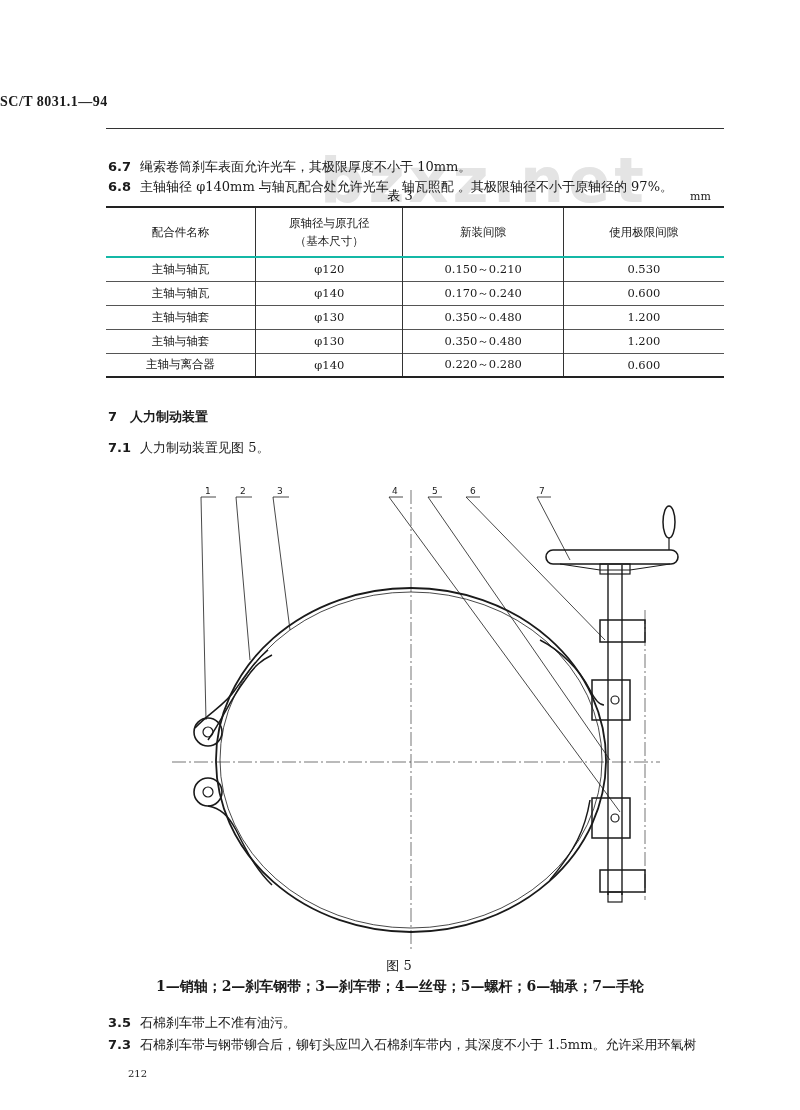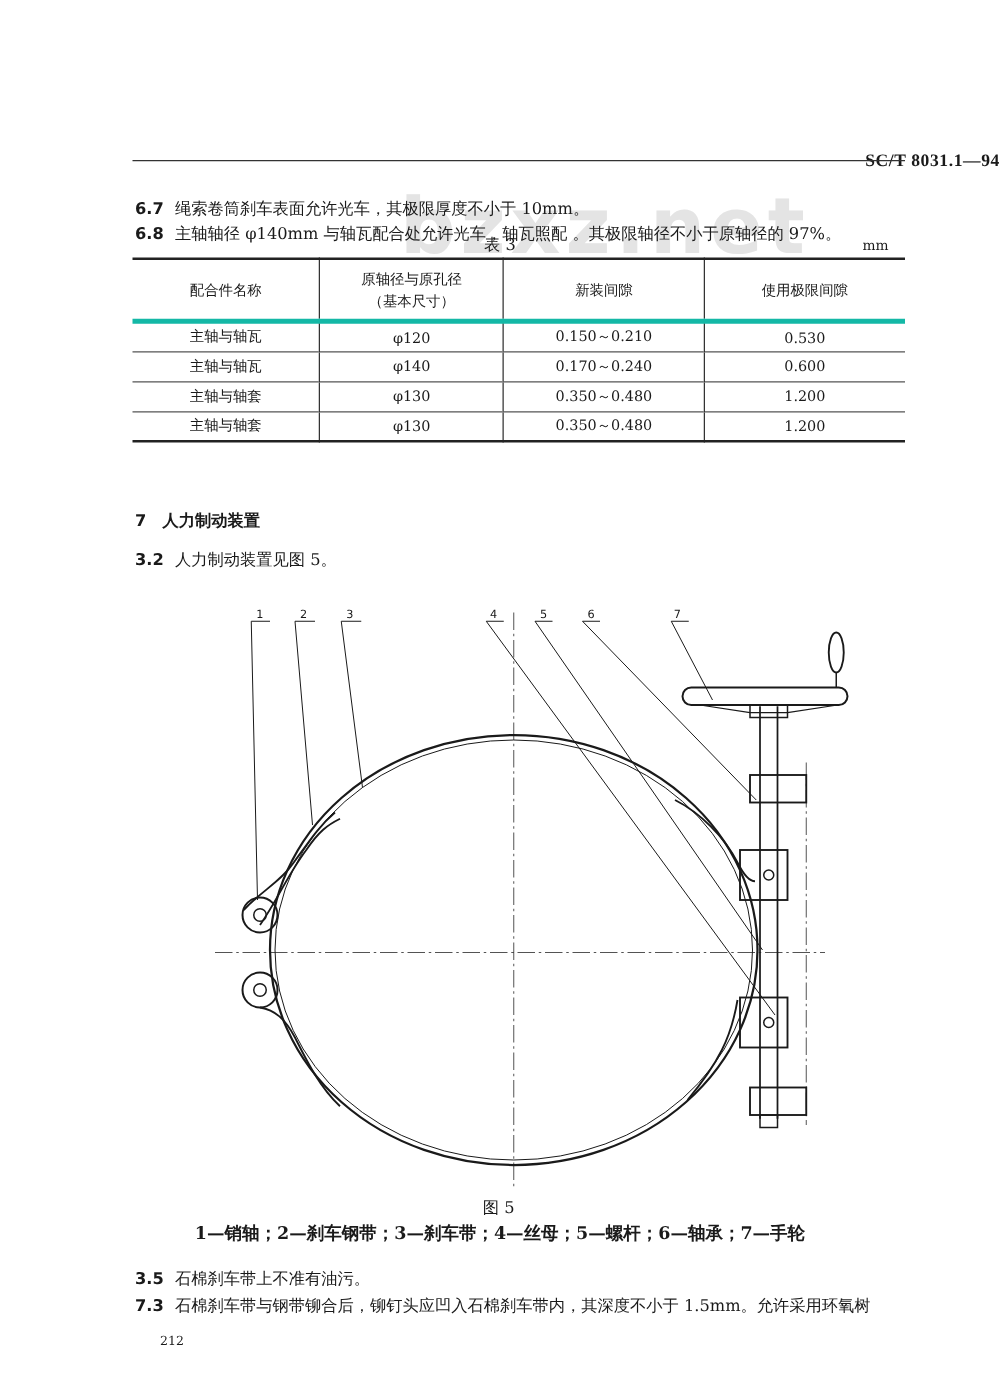--- a/index.html
+++ b/index.html
@@ -1,32 +1,32 @@
 <!DOCTYPE html>
 <html><head>
 <meta charset="utf-8">
 <style>
   html, body { margin: 0; padding: 0; background: #ffffff; }
   body { width: 800px; height: 1110px; position: relative; overflow: hidden;
          font-family: "DejaVu Serif", "Liberation Serif", serif; color: #1a1a1a; }
-  .page-header { position: absolute; top: 122px; left: 0; width: 800px; text-align: right;
+  .page-header { position: absolute; top: 94px; left: 0; width: 800px; text-align: left;
                  font-family: "Liberation Serif", serif; font-size: 14px; font-weight: bold; letter-spacing: 0.5px; }
   .header-rule { position: absolute; top: 128px; left: 106px; width: 618px; height: 1px; background: #333; }
   .watermark { position: absolute; top: 150px; left: 320px; font-family: "DejaVu Sans", sans-serif;
                font-size: 62px; font-weight: bold; color: #e4e4e4; letter-spacing: 4px; z-index: 0; line-height: 1; }
   .para { position: absolute; left: 108px; font-size: 13px; white-space: nowrap; z-index: 1; margin-top: 12px; }
   .para .num { font-family: "DejaVu Sans", sans-serif; font-weight: bold; display: inline-block; width: 32px; }
   .table-caption { position: absolute; top: 187px; left: 0; width: 800px; text-align: center; font-size: 13px; z-index: 1; }
   .unit { position: absolute; top: 190px; left: 690px; font-size: 11px; z-index: 1; }
   table.spec { position: absolute; top: 206px; left: 106px; width: 618px; border-collapse: collapse; z-index: 1;
                font-size: 11.5px; }
   table.spec th, table.spec td { border-left: 1px solid #333; border-right: 1px solid #333; text-align: center; padding: 0; }
   table.spec th:first-child, table.spec td:first-child { border-left: none; }
   table.spec th:last-child, table.spec td:last-child { border-right: none; }
-  table.spec thead tr { height: 50px; border-top: 2px solid #222; border-bottom: 4px solid #14b8a6; }
+  table.spec thead tr { height: 50px; border-top: 2px solid #222; border-bottom: 2px solid #14b8a6; }
   table.spec th { font-weight: normal; line-height: 18px; }
   table.spec tbody tr { height: 24px; border-bottom: 1px solid #555; }
   table.spec tbody tr:last-child { border-bottom: 2px solid #222; }
   .col1 { width: 150px; } .col2 { width: 147px; } .col3 { width: 160px; margin-top: 19px; } .col4 { width: 161px; }
   .figure { position: absolute; top: 480px; left: 170px; width: 520px; height: 480px; }
   .fig-title { position: absolute; top: 957px; left: 0; width: 798px; text-align: center; font-size: 13px; }
   .fig-legend { position: absolute; top: 978px; left: 0; width: 800px; text-align: center; font-size: 14px; font-weight: bold; }
   .page-number { position: absolute; top: 1068px; left: 128px; font-size: 10px; }
 </style>
 </head>
@@ -76,28 +76,34 @@
       <td>φ130</td>
       <td>0.350～0.480</td>
       <td>1.200</td>
     </tr>
     <tr>
       <td>主轴与轴套</td>
       <td>φ130</td>
       <td>0.350～0.480</td>
       <td>1.200</td>
     </tr>
+    <tr>
+      <td>主轴与离合器</td>
+      <td>φ140</td>
+      <td>0.220～0.280</td>
+      <td>0.600</td>
+    </tr>
   </tbody>
 </table>
 
 <div class="para" style="top:396px;font-family:'DejaVu Sans',sans-serif;font-weight:bold;">
   <span class="num" style="width:22px;">7</span><span>人力制动装置</span>
 </div>
 <div class="para" style="top:427px;">
-  <span class="num">3.2</span><span>人力制动装置见图 5。</span>
+  <span class="num">7.1</span><span>人力制动装置见图 5。</span>
 </div>
 
 <svg class="figure" viewBox="170 480 520 480" xmlns="http://www.w3.org/2000/svg" fill="none" stroke="#1a1a1a" stroke-width="1.2">
 
   <g font-family="DejaVu Sans, sans-serif" font-size="9" fill="#1a1a1a" stroke="none">
     <text x="205" y="494">1</text>
     <text x="240" y="494">2</text>
     <text x="277" y="494">3</text>
     <text x="392" y="494">4</text>
     <text x="432" y="494">5</text>

